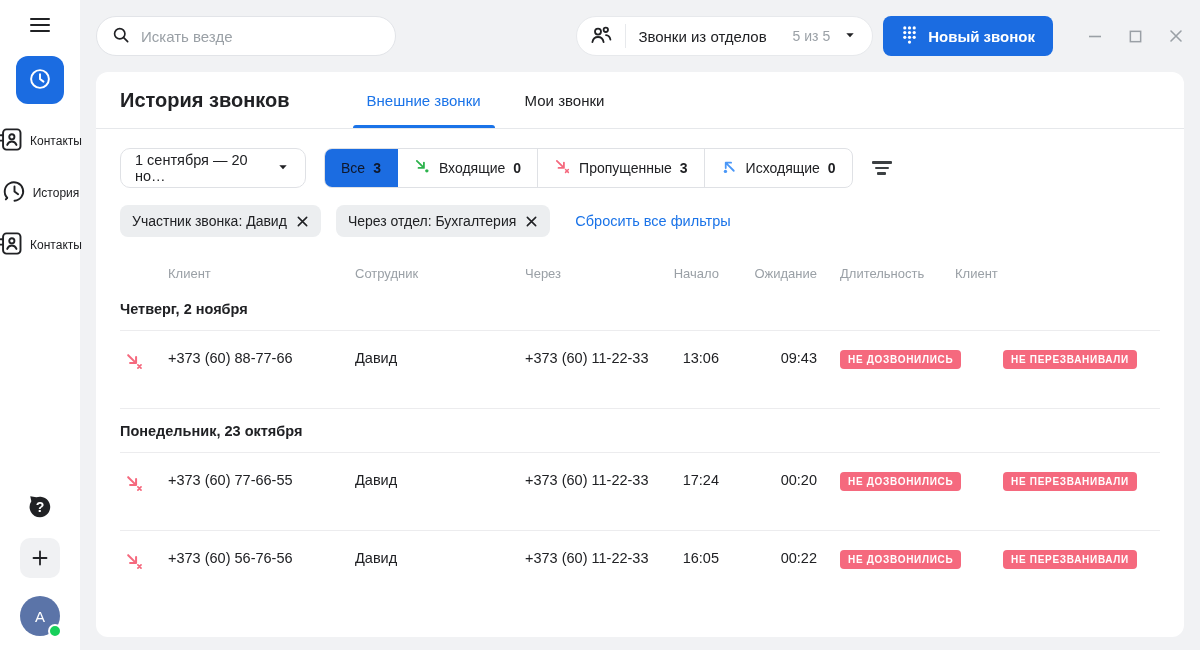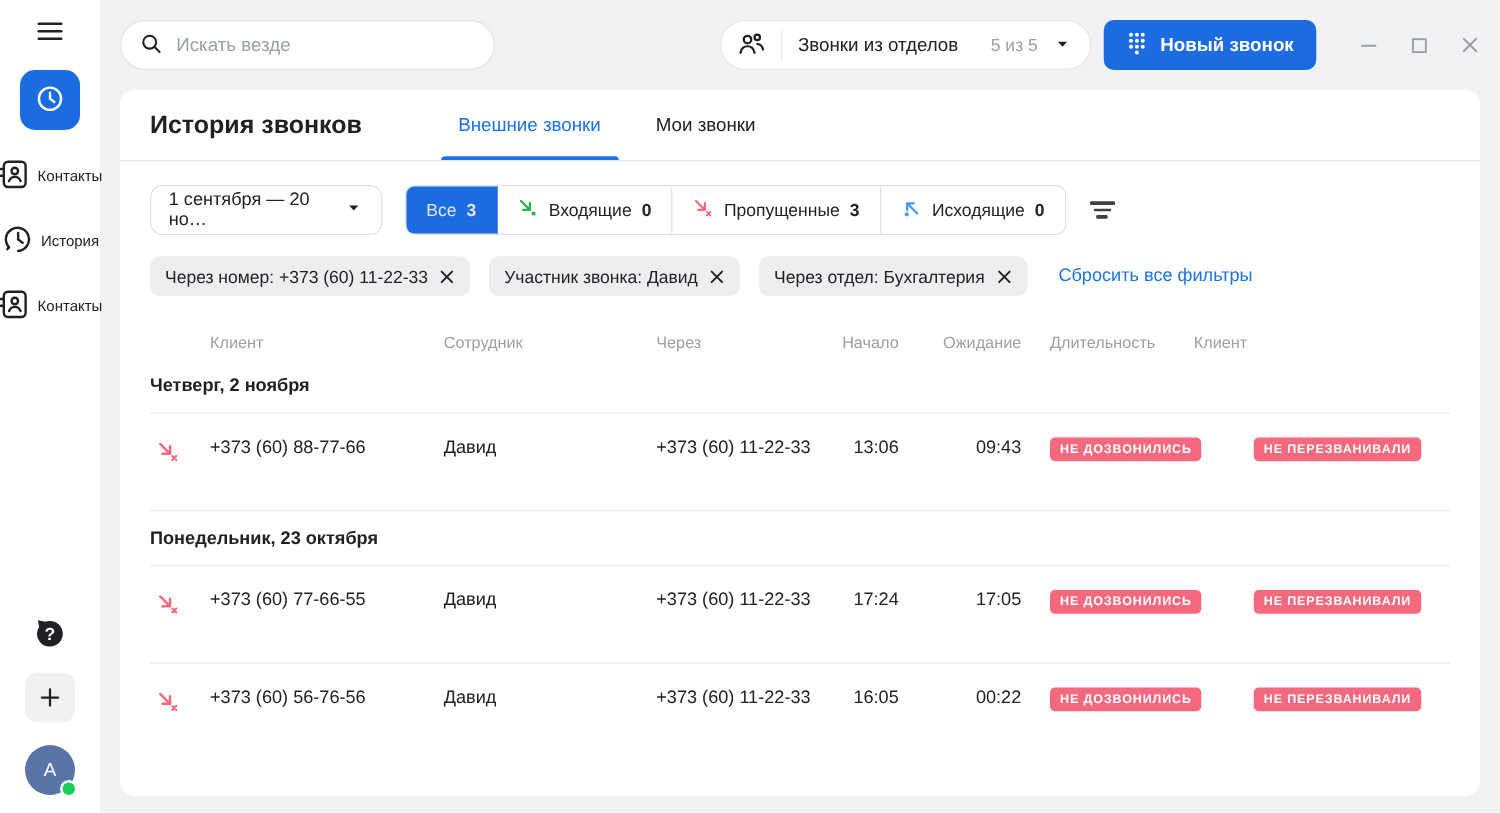--- a/index.html
+++ b/index.html
@@ -80,21 +80,21 @@
   .date-select {
     width:186px; height:40px; border:1px solid #dfe1e5; border-radius:10px; display:flex;
     align-items:center; justify-content:space-between; padding:0 14px; cursor:pointer; font-size:14.5px;
   }
   .segmented { display:flex; height:40px; border:1px solid #dfe1e5; border-radius:8px;
     margin-left:18px; overflow:hidden; background:#fff; }
   .segment { display:flex; align-items:center; gap:8px; padding:0 16px; cursor:pointer;
     font-size:14px; border-right:1px solid #dfe1e5; }
   .segment:last-child { border-right:none; }
   .segment .cnt { font-weight:700; }
-  .segment.active { background:#1b6ce1; color:#e5e5e5; border-right-color:#1b6ce1; }
+  .segment.active { background:#1b6ce1; color:#0f172a; border-right-color:#1b6ce1; }
   .filter-list-btn { margin-left:18px; cursor:pointer; width:22px; }
   .filter-list-btn span { display:block; height:2.5px; background:#3c4043; border-radius:1px;
     margin:3px auto; }
   .fl1 { width:20px; } .fl2 { width:14px; } .fl3 { width:9px; }
 
   .chips-row { display:flex; align-items:center; margin-top:17px; }
   .chip { background:#eceef0; border-radius:8px; height:32px; display:flex; align-items:center;
     gap:9px; padding:0 12px; font-size:14px; margin-right:15px; }
   .chip .x { cursor:pointer; display:flex; }
   .reset-link { color:#1a73e8; font-size:14.5px; cursor:pointer; margin-left:10px; }
@@ -331,28 +331,20 @@
 
           <div class="filter-list-btn">
             <span class="fl1"></span>
               <span class="fl2"></span>
               <span class="fl3"></span>
           </div>
         </div>
 
         <div class="chips-row">
           <div class="chip">
-            <span>Через номер: +373 (60) 11-22-33</span>
-            <span class="x">
-              <svg width="13" height="13" viewBox="0 0 14 14" stroke="#202124" stroke-width="1.7" stroke-linecap="round">
-                  <path d="M2.5 2.5l9 9M11.5 2.5l-9 9"></path>
-                </svg>
-            </span>
-          </div>
-          <div class="chip">
             <span>Участник звонка: Давид</span>
             <span class="x">
               <svg width="13" height="13" viewBox="0 0 14 14" stroke="#202124" stroke-width="1.7" stroke-linecap="round">
                   <path d="M2.5 2.5l9 9M11.5 2.5l-9 9"></path>
                 </svg>
             </span>
           </div>
           <div class="chip">
             <span>Через отдел: Бухгалтерия</span>
             <span class="x">
@@ -409,21 +401,21 @@
                 <svg width="19" height="19" viewBox="0 0 18 18" fill="none" stroke="#f5697e" stroke-width="1.9" stroke-linecap="round" stroke-linejoin="round">
                   <path d="M3 3l7.3 7.3M10.5 4.8v5.7H4.8"></path>
                   <path d="M12.2 12.2l3 3M15.2 12.2l-3 3" stroke-width="1.6"></path>
                 </svg>
               </span>
             </div>
             <div class="cell">+373 (60) 77-66-55</div>
             <div class="cell">Давид</div>
             <div class="cell">+373 (60) 11-22-33</div>
             <div class="cell num">17:24</div>
-            <div class="cell num">17:05</div>
+            <div class="cell num">00:20</div>
             <div class="cell cell-dur">
               <span class="badge">НЕ ДОЗВОНИЛИСЬ</span>
             </div>
             <div class="cell cell-rec">
               <span class="badge">НЕ ПЕРЕЗВАНИВАЛИ</span>
             </div>
           </div>
 
           <div class="grid trow last">
             <div class="cell cell-icon">

